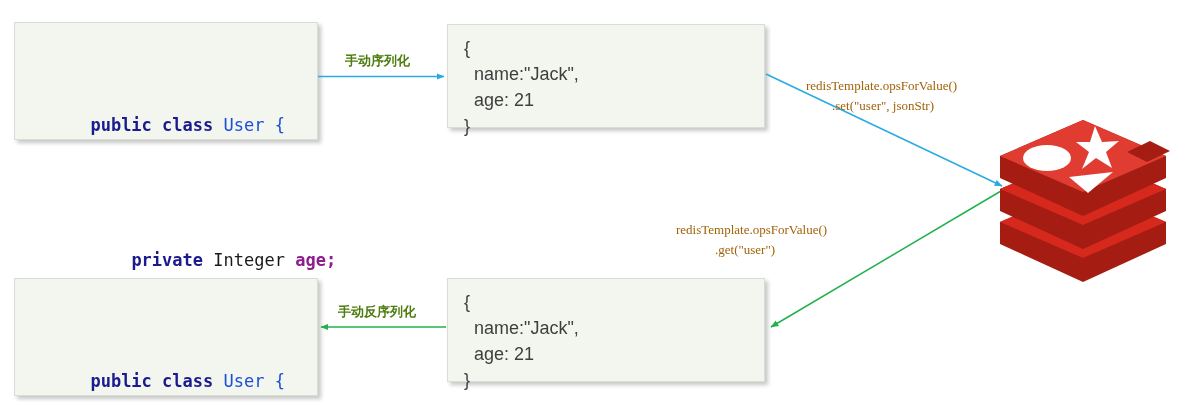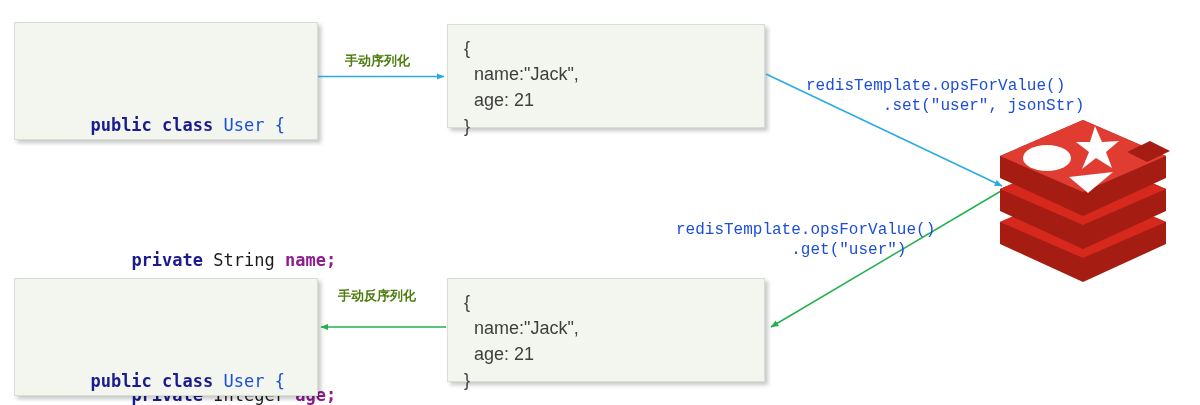--- a/index.html
+++ b/index.html
@@ -53,24 +53,24 @@
   .label-cn {
     position: absolute;
     font-family: "DejaVu Sans", sans-serif;
     font-size: 13px;
     font-weight: bold;
     color: #4d7c0f;
     white-space: nowrap;
   }
   .label-code {
     position: absolute;
-    font-family: Liberation Mono, monospace;
-    font-size: 16px;
+    font-family: Liberation Serif, serif;
+    font-size: 13px;
     line-height: 20px;
-    color: #1d4ed8;
+    color: #a16207;
     white-space: pre;
   }
 
   
   #wires {
     position: absolute;
     left: 0; top: 0;
     width: 1200px; height: 405px;
     pointer-events: none;
   }
@@ -85,23 +85,20 @@
   }
 </style>
 </head>
 <body>
 
 <div id="canvas">
 
   <div class="box code-box" style="left:14px; top:22px; width:304px; height:118px;">
     <div>
       <span class="kw">public</span><span class="plain"> </span><span class="kw">class</span><span class="plain"> User {</span>
-    </div>
-    <div>
-      <span class="plain">    </span><span class="kw">private</span><span class="type"> String </span><span class="field">name</span><span class="field">;</span>
     </div>
     <div>
       <span class="plain">    </span><span class="kw">private</span><span class="type"> Integer </span><span class="field">age</span><span class="field">;</span>
     </div>
     
   </div>
 
   <div class="box code-box" style="left:14px; top:278px; width:304px; height:118px;">
     <div>
       <span class="kw">public</span><span class="plain"> </span><span class="kw">class</span><span class="plain"> User {</span>
@@ -152,21 +149,21 @@
 
       <ellipse cx="1047" cy="158" rx="24" ry="13" fill="#ffffff"></ellipse>
       <path d="M1095 126 L1102 142 L1119 141 L1106 152 L1112 168 L1096 158 L1082 169 L1089 152 L1076 142 L1090 142 Z" fill="#ffffff"></path>
       <path d="M1069 177 L1113 172 L1088 193 Z" fill="#ffffff"></path>
       <path d="M1127 152 L1150 141 L1170 151 L1147 162 Z" fill="#a41c12"></path>
     </g>
   </svg>
 
   <div class="label-cn" style="left:345px; top:52px;">手动序列化</div>
 
-  <div class="label-cn" style="left:338px; top:287px;">手动反序列化</div>
+  <div class="label-cn" style="left:338px; top:303px;">手动反序列化</div>
 
   <div class="label-code" style="left:806px; top:76px;">redisTemplate.opsForValue()
         .set("user", jsonStr)</div>
 
   <div class="label-code" style="left:676px; top:220px;">redisTemplate.opsForValue()
             .get("user")</div>
 
 
 </div>
 

